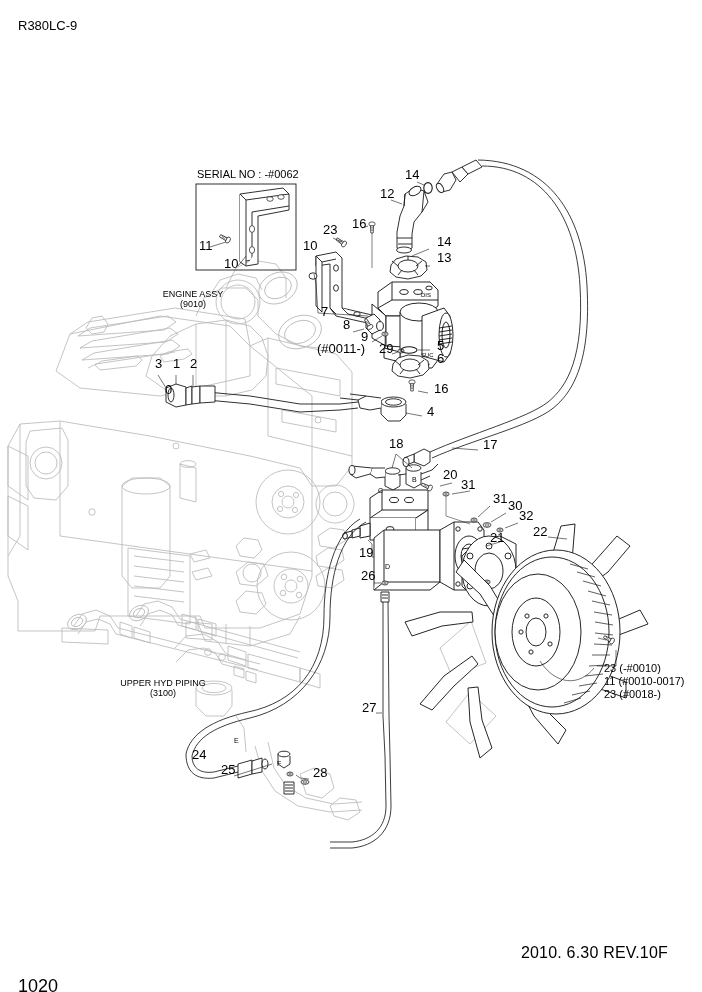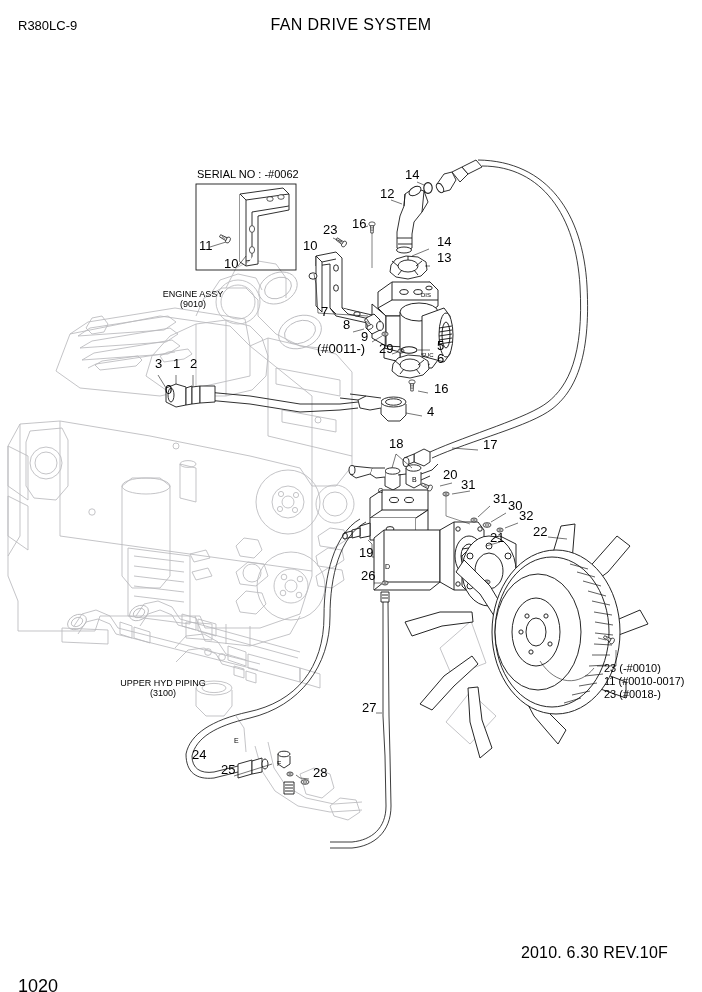--- a/index.html
+++ b/index.html
@@ -24,21 +24,20 @@
   .serial{font-family:"Liberation Sans","DejaVu Sans",sans-serif;font-size:11px;fill:#000;}
   .rng{font-family:"Liberation Sans","DejaVu Sans",sans-serif;font-size:11px;fill:#000;}
   .mark{font-family:"Liberation Sans","DejaVu Sans",sans-serif;font-size:7px;fill:#000;}
 </style>
 </head>
 <body>
 
 <div id="page">
 
   <div class="hdr-model">R380LC-9</div>
-  <div class="hdr-title">FAN DRIVE SYSTEM</div>
 
   <svg class="art" viewBox="0 0 702 992">
     <defs>
       <g id="boltShape">
         <ellipse cx="0" cy="0" rx="3.2" ry="2.1" fill="#fff" stroke="#1a1a1a" stroke-width="0.7"></ellipse>
         <path d="M-1.6,1.8 L-1.2,9 L1.2,9 L1.6,1.8 Z" fill="#fff" stroke="#1a1a1a" stroke-width="0.7"></path>
         <path d="M-1.2,3.6 L1.2,3.6 M-1.2,5.0 L1.2,5.0 M-1.15,6.4 L1.15,6.4" stroke="#1a1a1a" stroke-width="0.45"></path>
       </g>
       <g id="washerShape">
         <ellipse cx="0" cy="0" rx="4" ry="2.3" fill="#fff" stroke="#1a1a1a" stroke-width="0.8"></ellipse>

